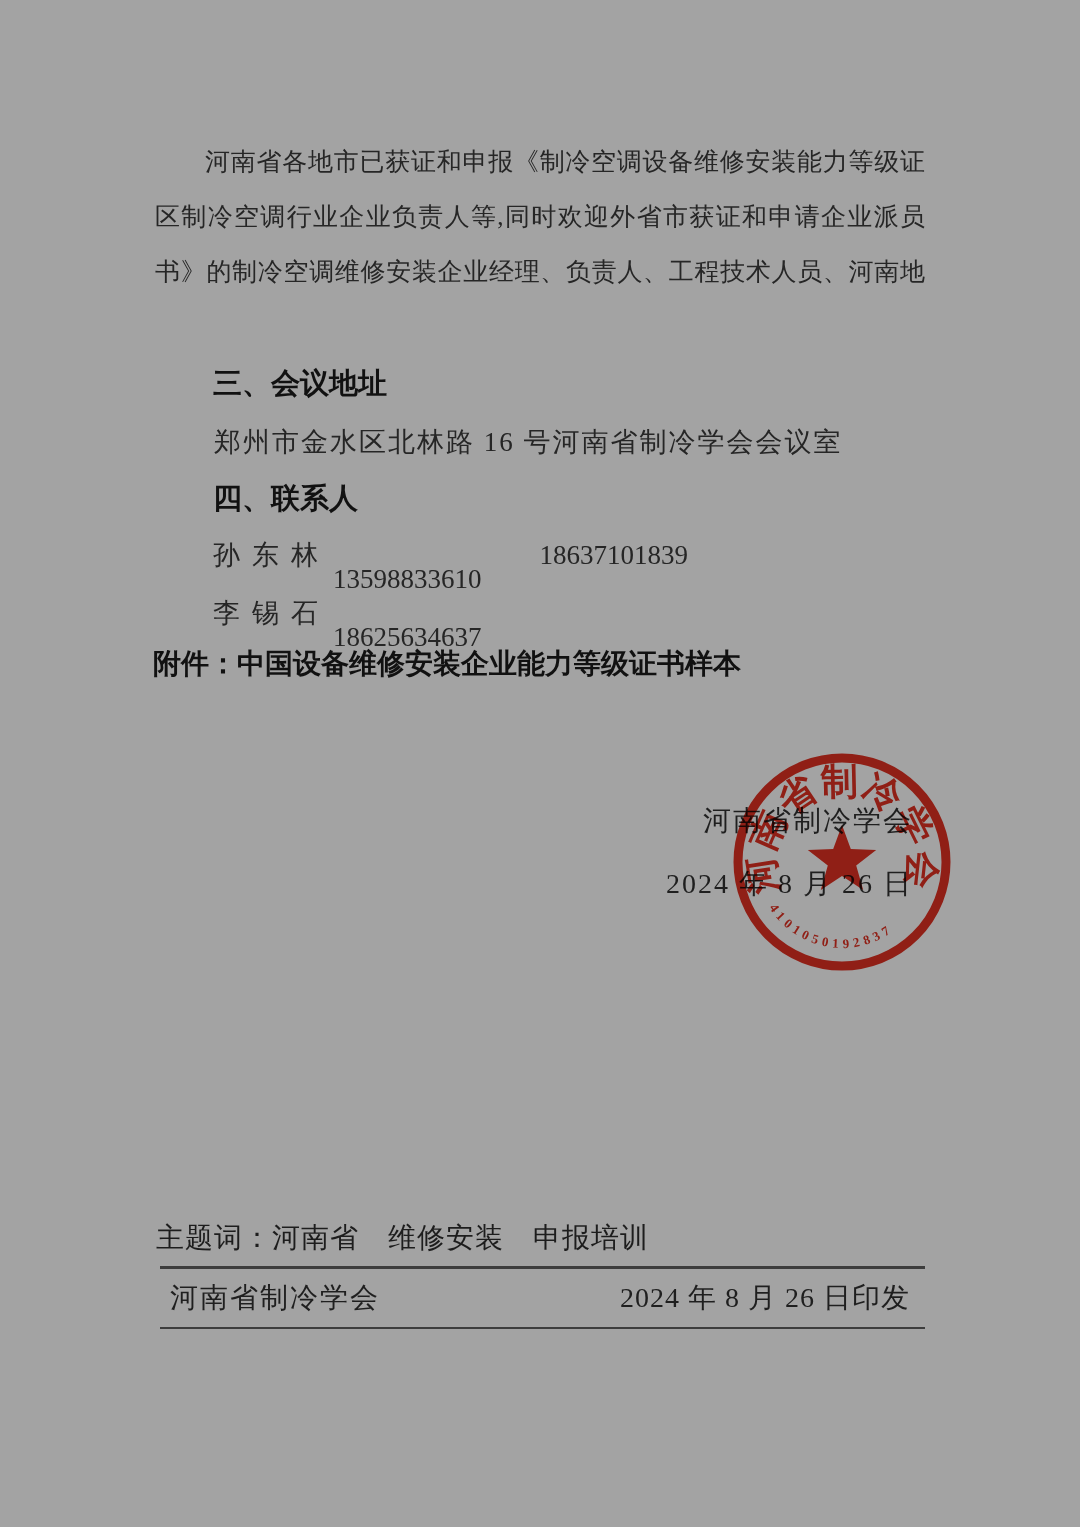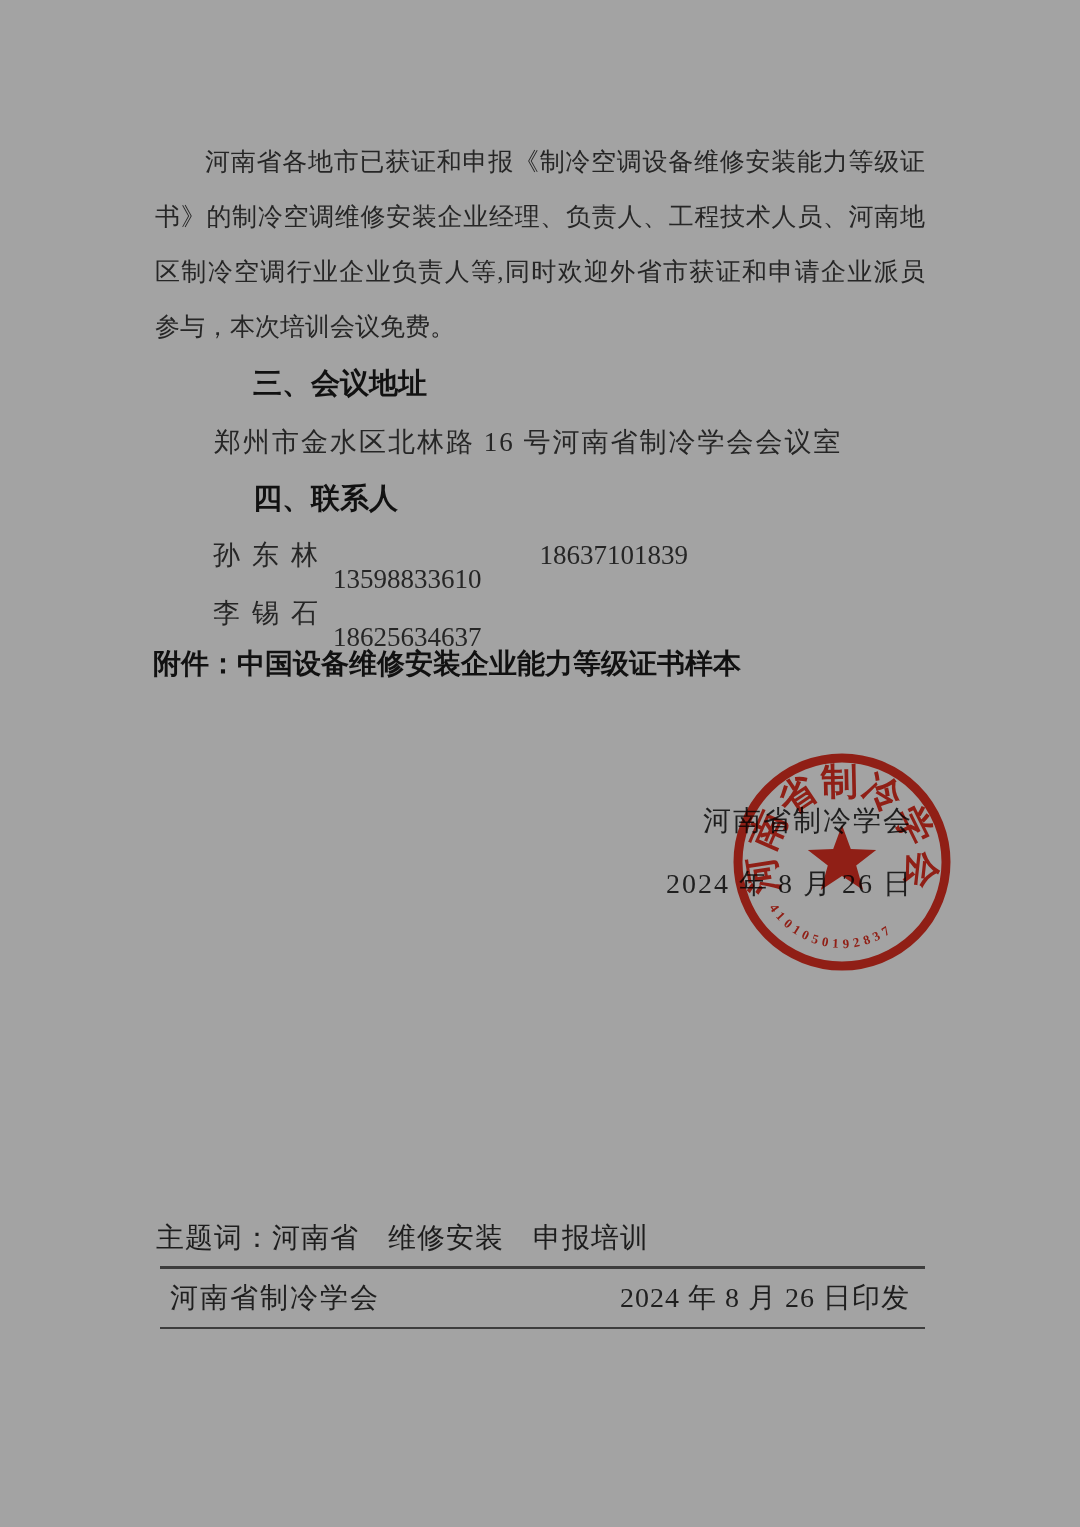--- a/index.html
+++ b/index.html
@@ -17,21 +17,21 @@
     position:absolute;left:155px;top:134px;width:770px;
     font-size:25px;line-height:55px;color:#262626;
   }
   .para .pline{text-align:justify;text-align-last:justify;white-space:nowrap;}
   .para .pline.first{text-indent:50px;}
   .para .pline.last{text-align:left;text-align-last:left;}
   
   .h-sec{
     position:absolute;left:213px;height:40px;line-height:40px;
     font-family:"Liberation Sans","DejaVu Sans",sans-serif;
-    font-weight:700;font-size:29px;color:#111;white-space:nowrap;margin-left:40px;
+    font-weight:700;font-size:29px;color:#111;white-space:nowrap;
   }
   .h3{top:363px;}
   .h4{top:478px;}
   .addr{
     position:absolute;left:214px;top:422px;height:40px;line-height:40px;
     font-size:27px;color:#262626;white-space:nowrap;letter-spacing:2px;
   }
   
   .contact-row{
     position:absolute;left:213px;height:40px;line-height:40px;
@@ -79,23 +79,22 @@
   .footer-issuer{letter-spacing:2px;}
   .footer-date{letter-spacing:1px;}
 </style>
 </head>
 <body>
 
 <div class="page">
 
   <div class="para">
     <div class="pline first">河南省各地市已获证和申报《制冷空调设备维修安装能力等级证</div>
+    <div class="pline">区制冷空调行业企业负责人等,同时欢迎外省市获证和申请企业派员</div>
     <div class="pline">书》的制冷空调维修安装企业经理、负责人、工程技术人员、河南地</div>
-    <div class="pline">区制冷空调行业企业负责人等,同时欢迎外省市获证和申请企业派员</div>
-    <div class="pline last">参与，本次培训会议免费。</div>
   </div>
 
   <div class="h-sec h3">三、会议地址</div>
   <div class="addr">郑州市金水区北林路 16 号河南省制冷学会会议室</div>
 
   <div class="h-sec h4">四、联系人</div>
 
   <div class="contact-row c1">
     <span class="contact-name">孙东林</span>
     <span class="contact-phone1">13598833610</span>

